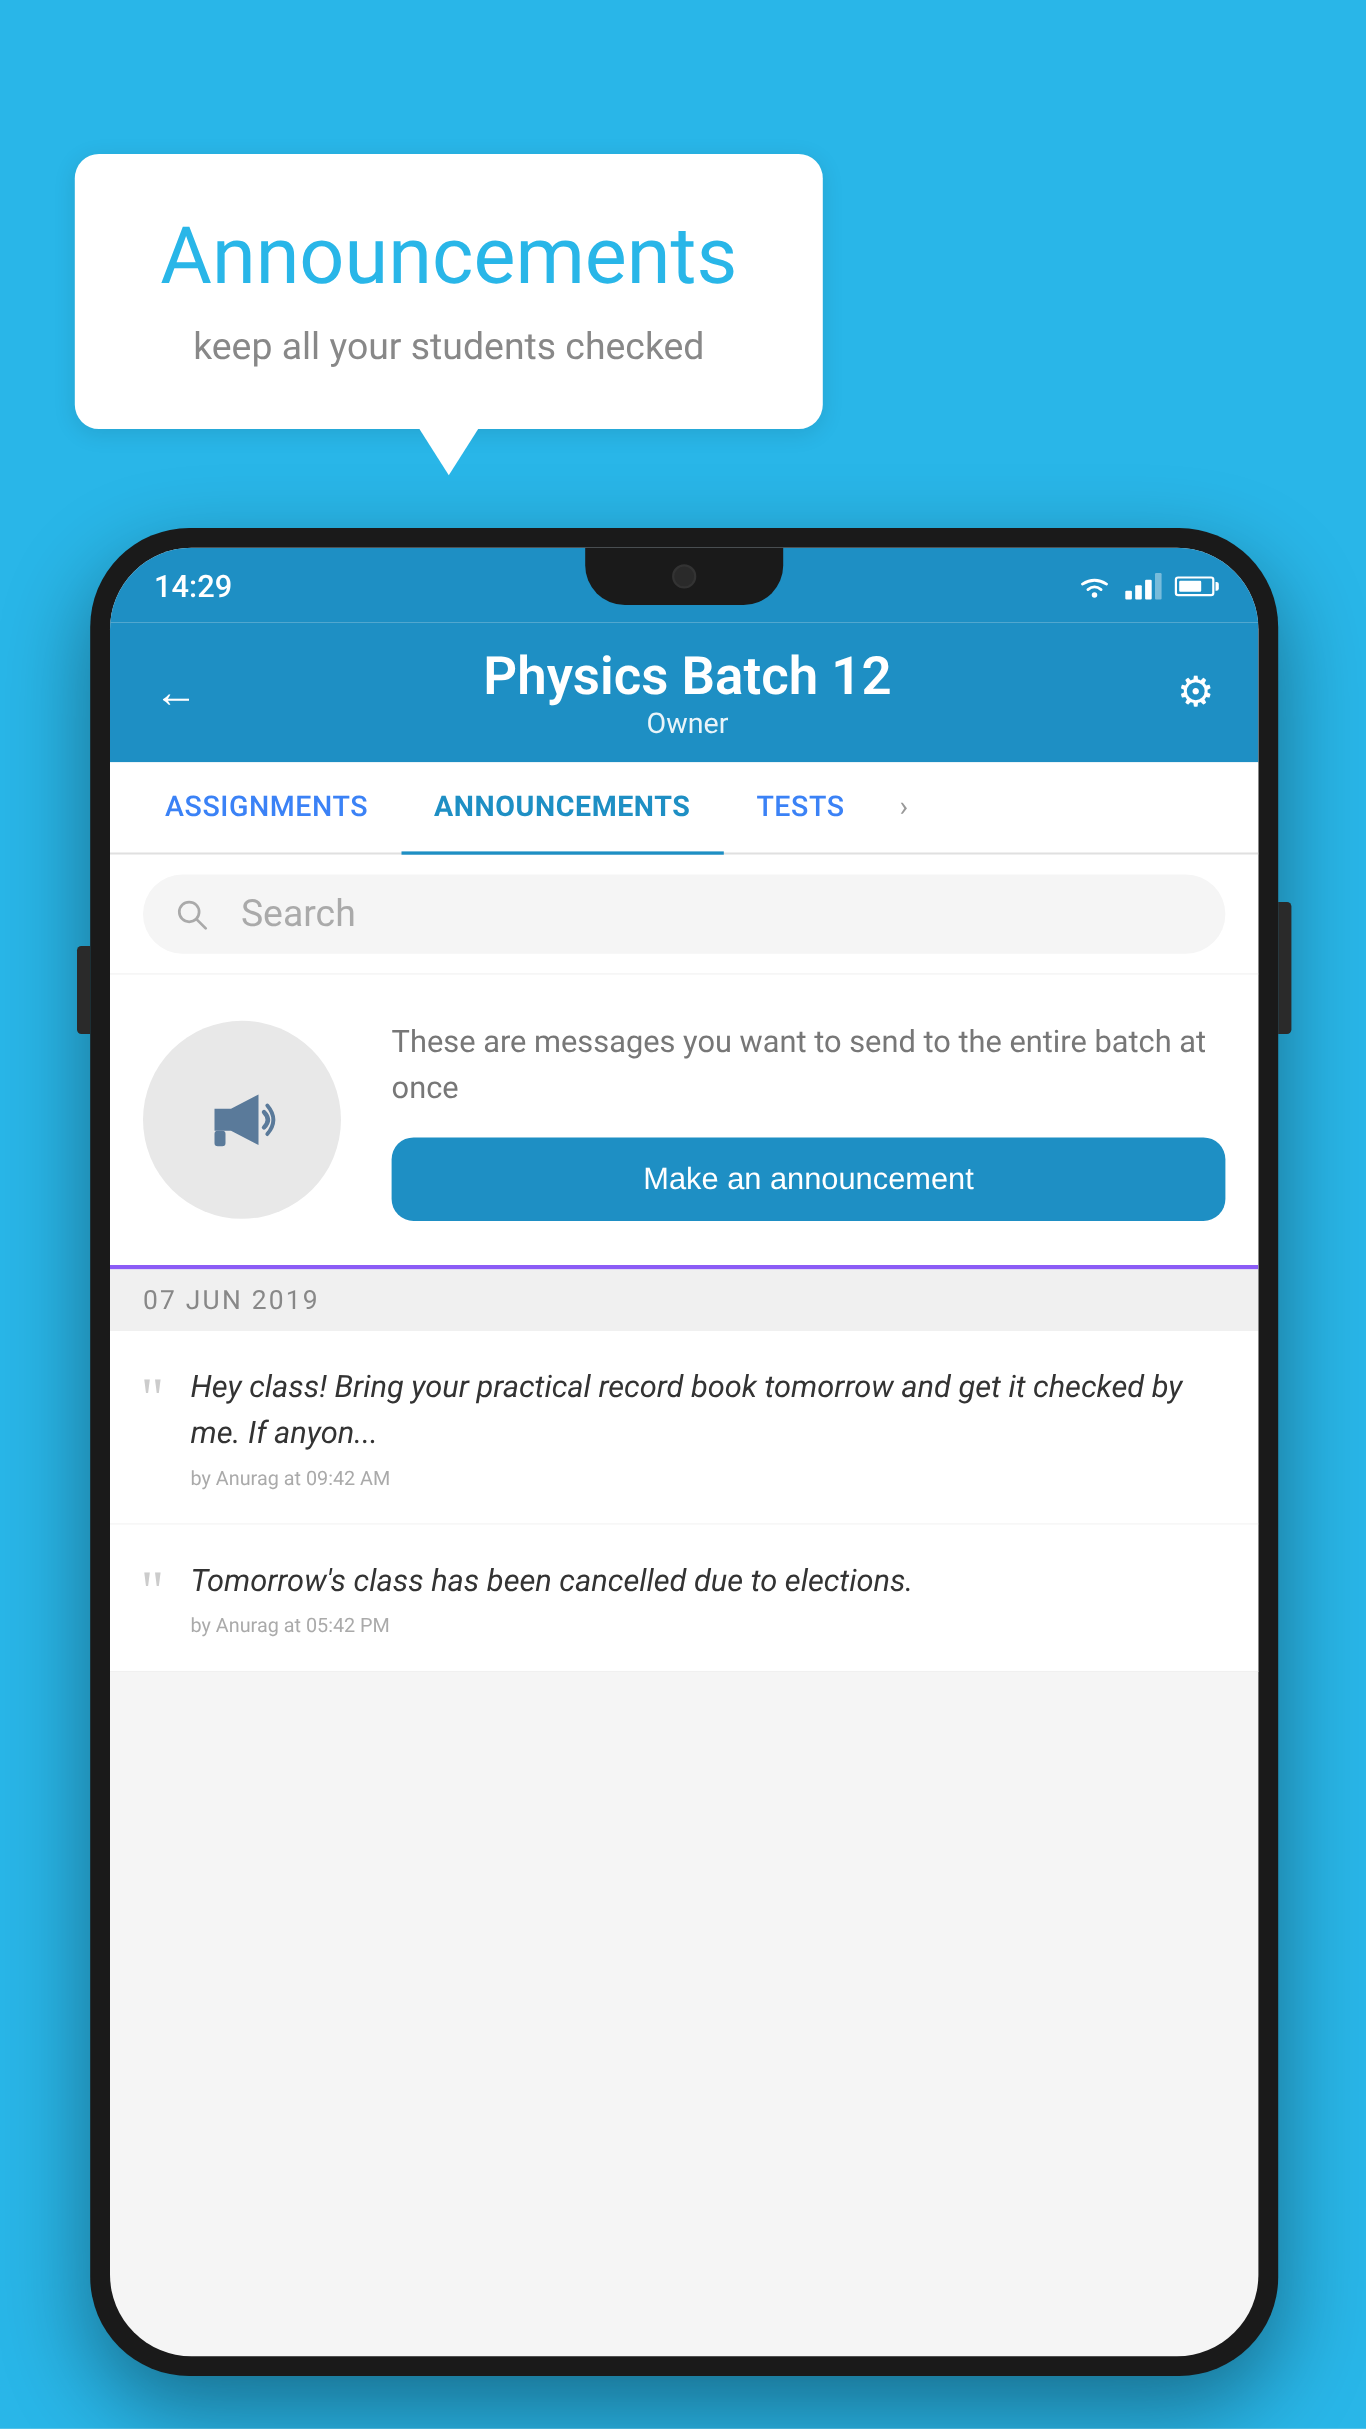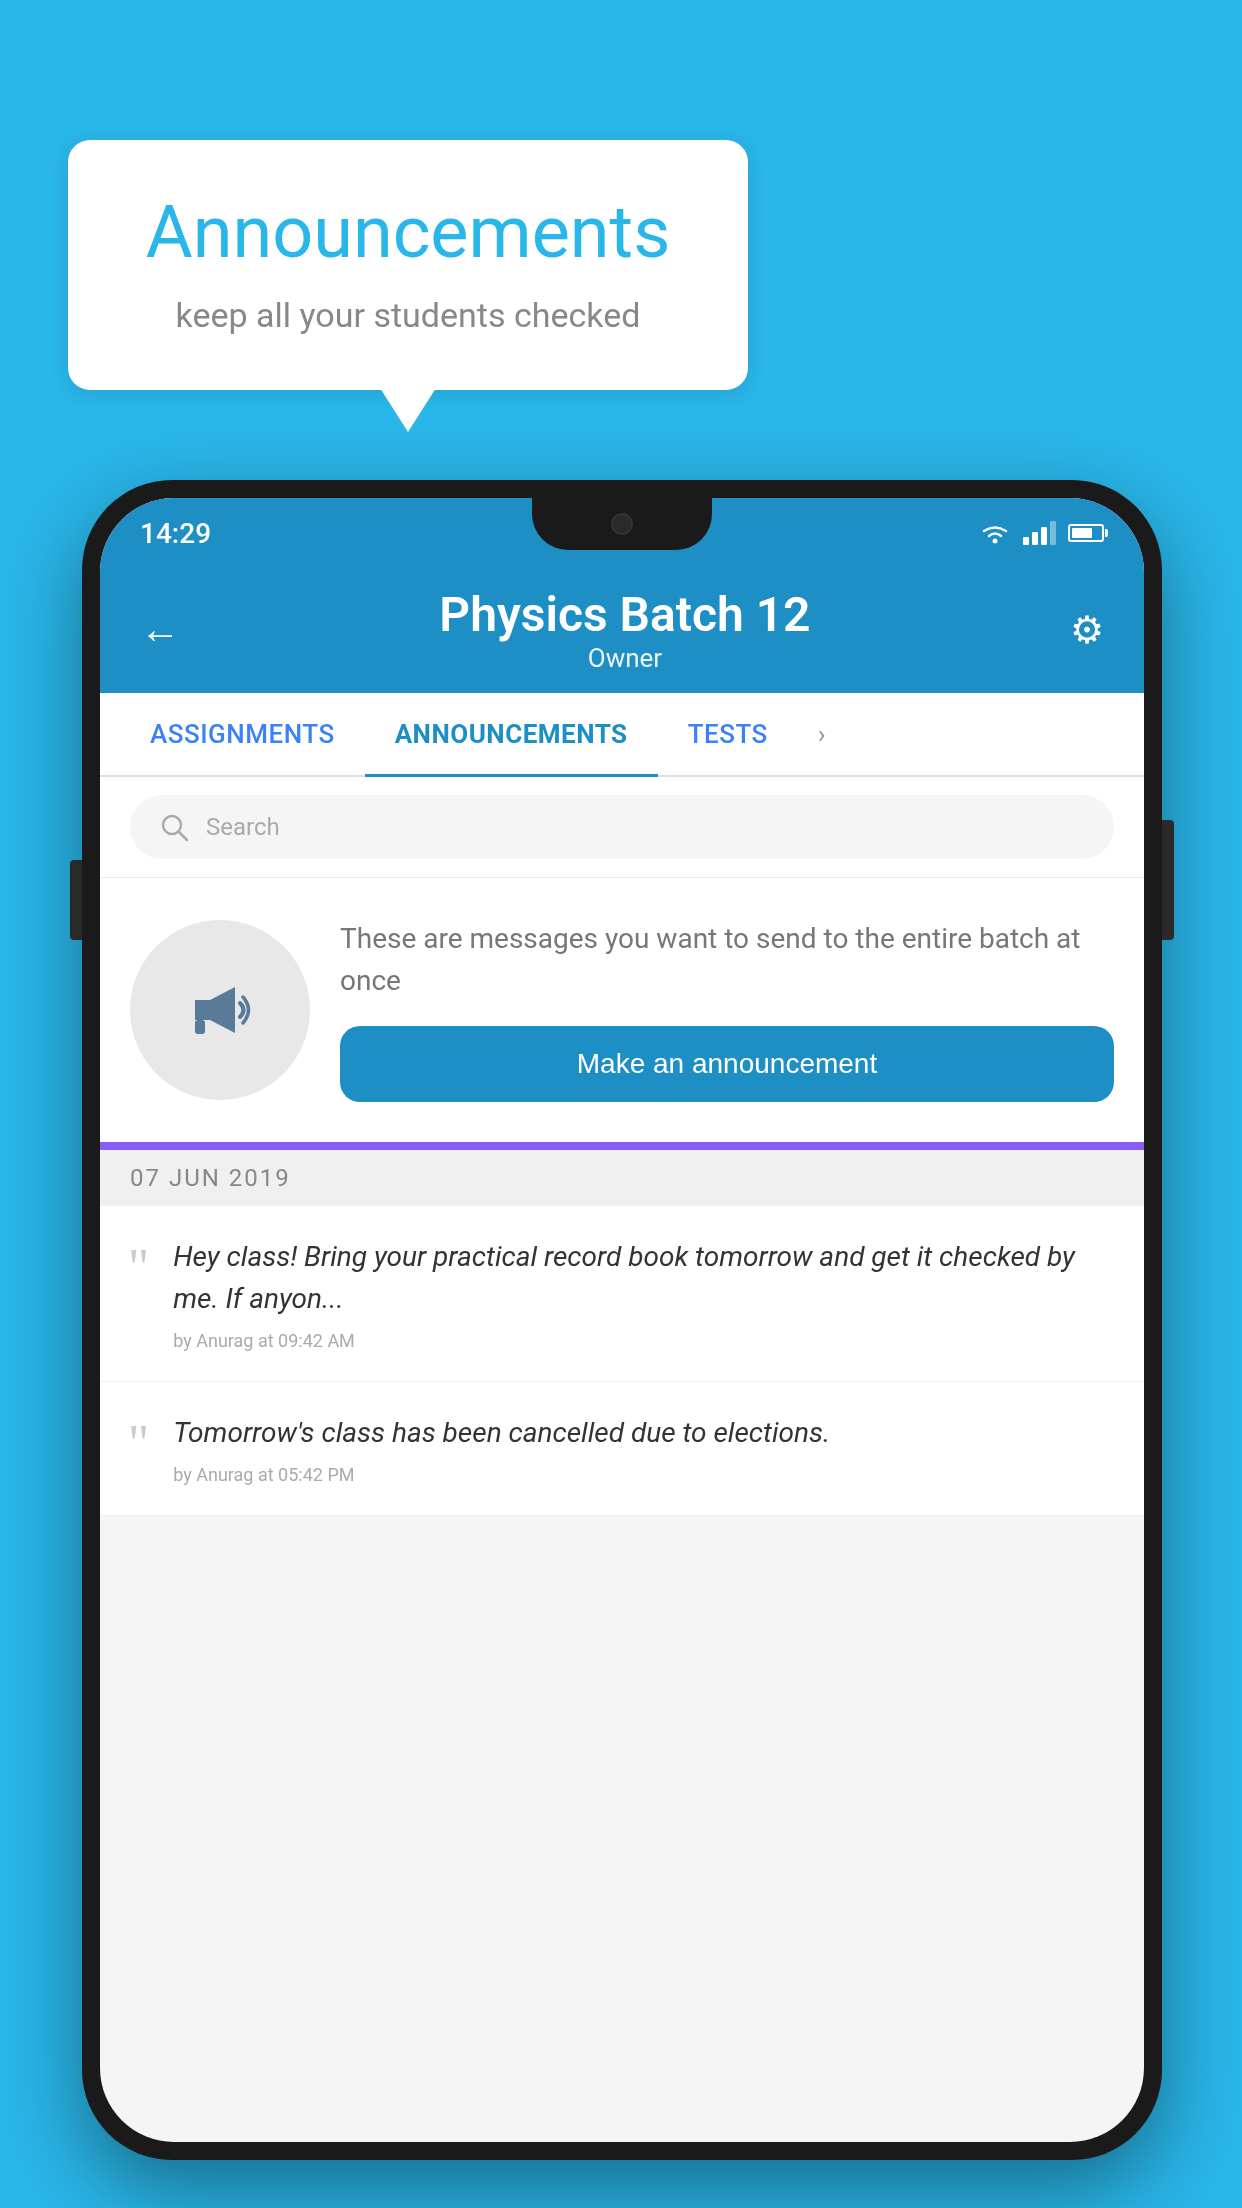--- a/index.html
+++ b/index.html
@@ -285,32 +285,33 @@
     .search-bar {
       background: #f5f5f5;
       border-radius: 40px;
       display: flex;
       align-items: center;
       padding: 16px 28px;
       gap: 16px;
     }
 
     .search-placeholder {
-      font-size: 24px;
+      font-size: 34px;
       color: #aaa;
+      margin-left: 13px;
     }
 
     
     .announcement-intro {
       background: white;
       padding: 40px 30px;
       display: flex;
       align-items: center;
-      gap: 30px;
-      border-bottom: 8px solid #8b5cf6;
+      gap: 46px;
+      border-bottom: 4px solid #8b5cf6;
     }
 
     .megaphone-circle {
       width: 180px;
       height: 180px;
       background: #e8e8e8;
       border-radius: 50%;
       display: flex;
       align-items: center;
       justify-content: center;

